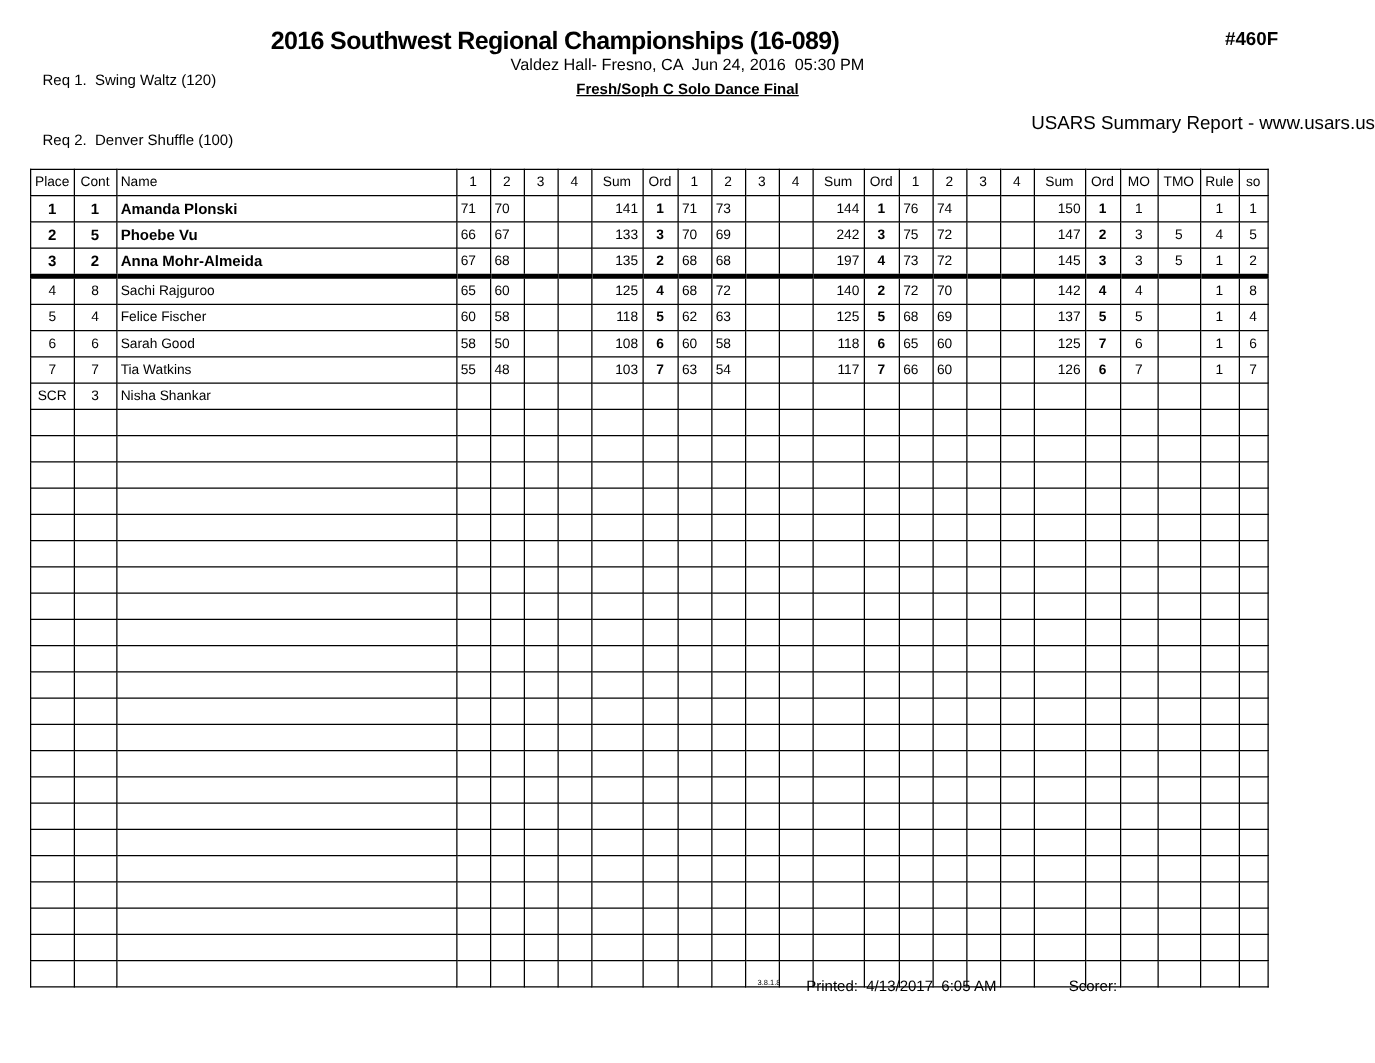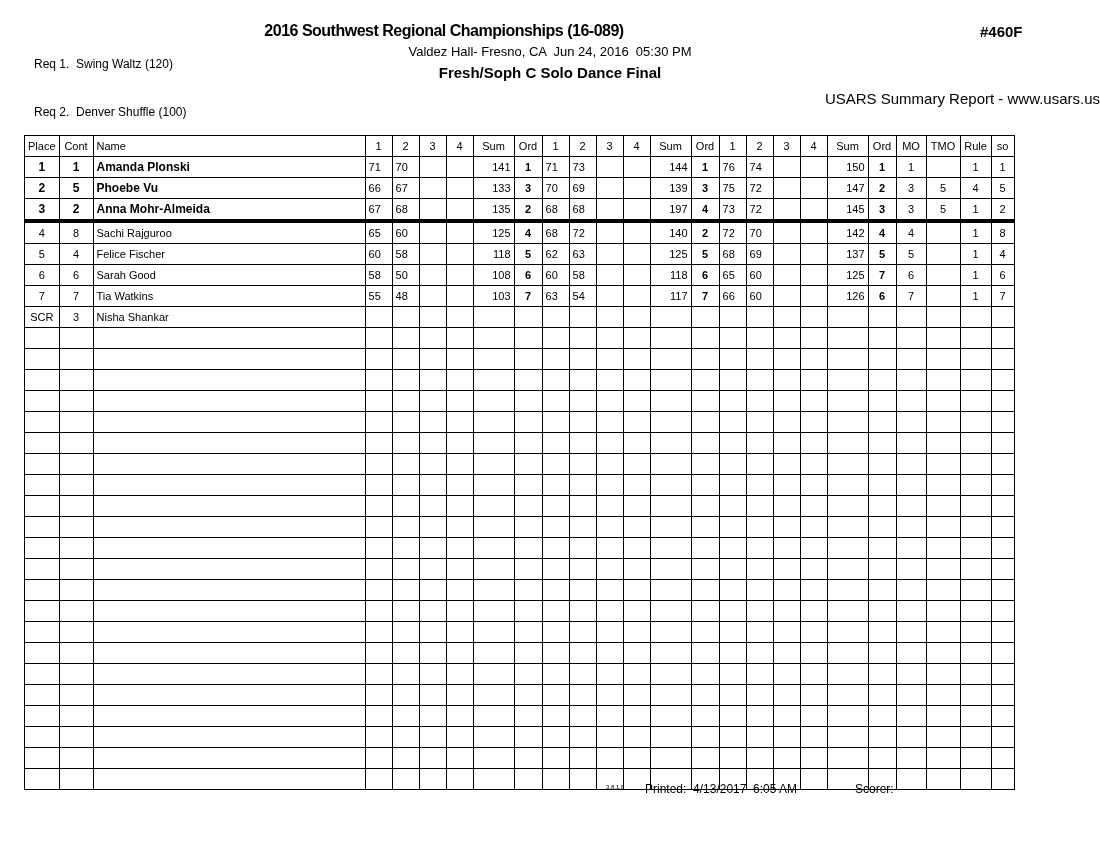--- a/index.html
+++ b/index.html
@@ -6,23 +6,23 @@
   body {
     width:1100px; height:850px; position:relative;
     font-family:"Liberation Sans", sans-serif; color:#000;
     -webkit-font-smoothing:none;
   }
   .sheet { position:absolute; inset:0; background:#fff; }
 
   
   .req-block { position:absolute; left:34px; top:24px; font-size:12px; line-height:16px; white-space:pre; }
   .title-block { position:absolute; left:0; top:0; width:1100px; text-align:center; }
-  .title-main  { position:absolute; left:0; width:888px; top:22px; font-size:16px; font-weight:bold; letter-spacing:-0.5px; }
+  .title-main  { position:absolute; left:0; width:888px; top:22px; font-size:20px; font-weight:bold; letter-spacing:-0.5px; }
   .title-venue { position:absolute; left:0; width:1100px; top:44px; font-size:13px; white-space:pre; }
-  .title-event { position:absolute; left:0; width:1100px; top:64px; font-size:15px; font-weight:bold; }
+  .title-event { position:absolute; left:0; width:1100px; top:64px; font-size:12px; font-weight:bold;text-decoration:underline; }
   .title-usars { position:absolute; left:0; width:1100px; top:90px; font-size:15px;text-align:right; }
   .event-num { position:absolute; left:980px; top:23px; font-size:15px; font-weight:bold; }
 
   
   table.results {
     position:absolute; left:24px; top:135px;
     border-collapse:collapse; table-layout:fixed;
     font-size:11px;
   }
   table.results td {
@@ -160,21 +160,21 @@
           <td class="c-left">66</td>
           <td class="c-left">67</td>
           <td class="c-left"></td>
           <td class="c-left"></td>
           <td class="c-right">133</td>
           <td class="ord ord-val">3</td>
           <td class="c-left">70</td>
           <td class="c-left">69</td>
           <td class="c-left"></td>
           <td class="c-left"></td>
-          <td class="c-right">139</td>
+          <td class="c-right">242</td>
           <td class="ord ord-val">3</td>
           <td class="c-left">75</td>
           <td class="c-left">72</td>
           <td class="c-left"></td>
           <td class="c-left"></td>
           <td class="c-right">147</td>
           <td class="ord ord-val">2</td>
           <td class="c-center">3</td>
           <td class="c-center">5</td>
           <td class="c-center">4</td>

